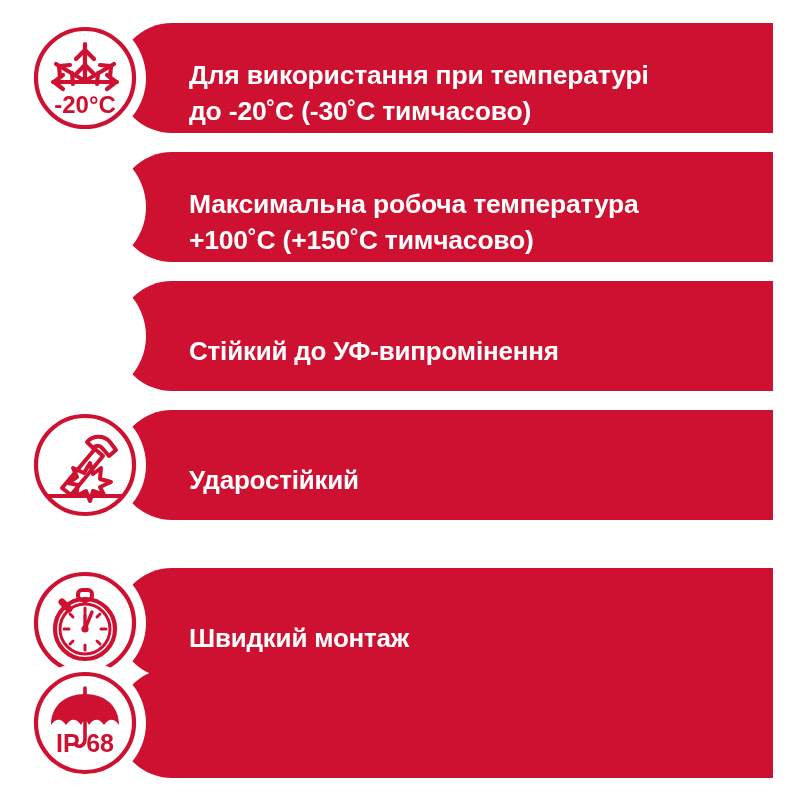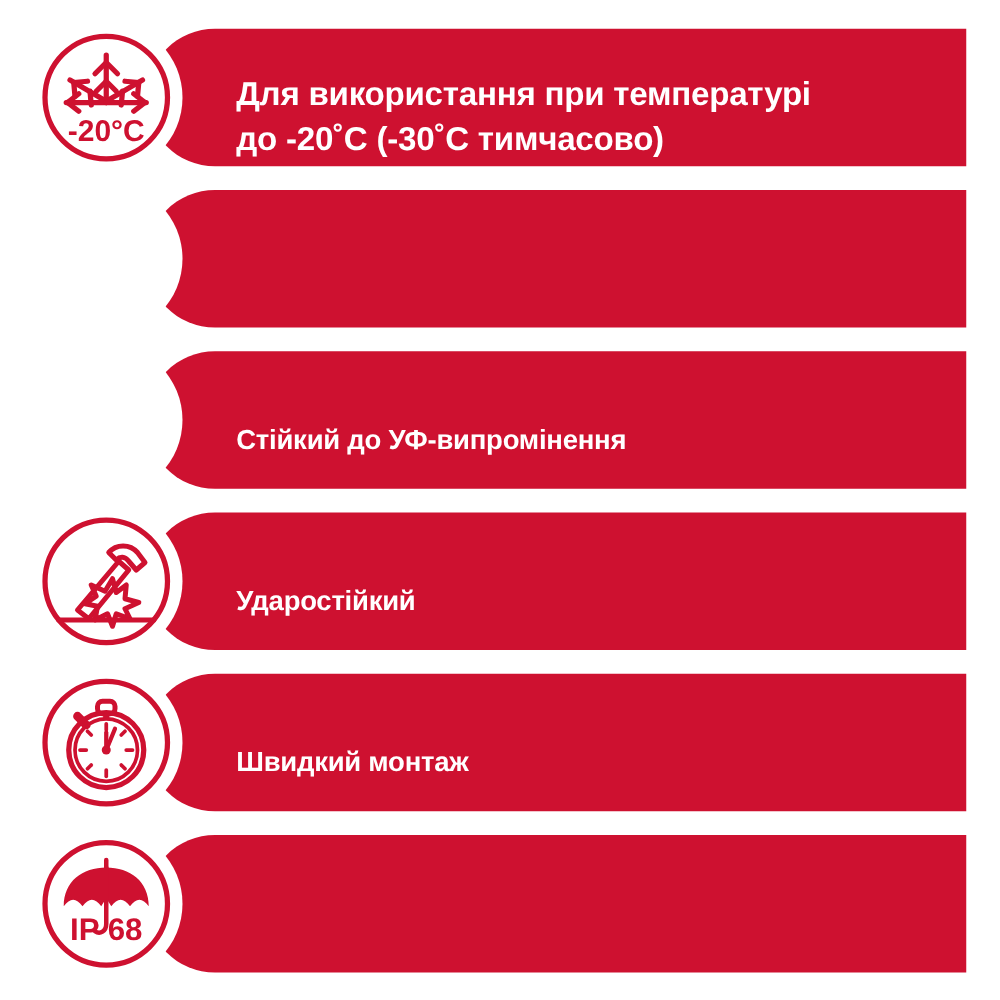--- a/index.html
+++ b/index.html
@@ -68,21 +68,21 @@
     flex-direction: column;
     justify-content: center;
     color: #ffffff;
     font-size: 26.5px;
     font-weight: bold;
     line-height: 1.33;
     letter-spacing: -0.2px;
     white-space: pre-line;
   }
   .bar-text.single {
-    font-size: 22px;
+    font-size: 26px;
   }
 </style>
 </head>
 <body>
 
 <div class="board">
 
   <div class="feature-row" style="top:23px;">
     <div class="bar"></div>
     <div class="icon-cut"></div>
@@ -113,20 +113,22 @@
         <text x="54" y="89" text-anchor="middle" fill="#CE1130" font-family="Liberation Sans, sans-serif" font-size="24" font-weight="bold">-20°C</text>
       </svg>
     </div>
     <div class="bar-text">Для використання при температурі
 до -20˚C (-30˚C тимчасово)</div>
   </div>
 
   <div class="feature-row" style="top:152px;">
     <div class="bar"></div>
     <div class="icon-cut"></div>
+    <div class="bar-text">Максимальна робоча температура
++100˚C (+150˚C тимчасово)</div>
   </div>
 
   <div class="feature-row" style="top:281px;">
     <div class="bar"></div>
     <div class="icon-cut"></div>
     <div class="bar-text single">Стійкий до УФ-випромінення</div>
   </div>
 
   <div class="feature-row" style="top:410px;border-radius:20px;">
     <div class="bar"></div>
@@ -139,21 +141,21 @@
           <path d="M 56 31 C 62 24 73 24 79 31 L 85 39 L 78 45 L 72 38 C 69 34 65 34 62 37 Z"></path>
         </g>
         <path d="M 59 52 L 62 63 L 70 57 L 69 68 L 80 71 L 69 76 L 73 84
                  L 62 80 L 59 90 L 55 80 L 45 85 L 47 74 L 37 72 L 46 66 L 42 57 L 53 62 Z" fill="none" stroke="#CE1130" stroke-width="4" stroke-linejoin="round"></path>
         <line x1="16" y1="85" x2="92" y2="85" stroke="#CE1130" stroke-width="4" stroke-linecap="round"></line>
       </svg>
     </div>
     <div class="bar-text single">Ударостійкий</div>
   </div>
 
-  <div class="feature-row" style="top:539px;">
+  <div class="feature-row" style="top:568px;">
     <div class="bar"></div>
     <div class="icon-cut"></div>
     <div class="icon-wrap">
       <svg viewBox="0 0 108 108">
         <circle cx="54" cy="54" r="49" fill="none" stroke="#CE1130" stroke-width="4.2"></circle>
         <circle cx="54" cy="60" r="30" fill="none" stroke="#CE1130" stroke-width="4.2"></circle>
         <circle cx="54" cy="60" r="25" fill="none" stroke="#CE1130" stroke-width="3"></circle>
         <rect x="47" y="21" width="14" height="10" rx="4" fill="none" stroke="#CE1130" stroke-width="4"></rect>
         <line x1="54" y1="31" x2="54" y2="36" stroke="#CE1130" stroke-width="5"></line>
         <path d="M 31 33 L 38 40" stroke="#CE1130" stroke-width="7" stroke-linecap="round"></path>

